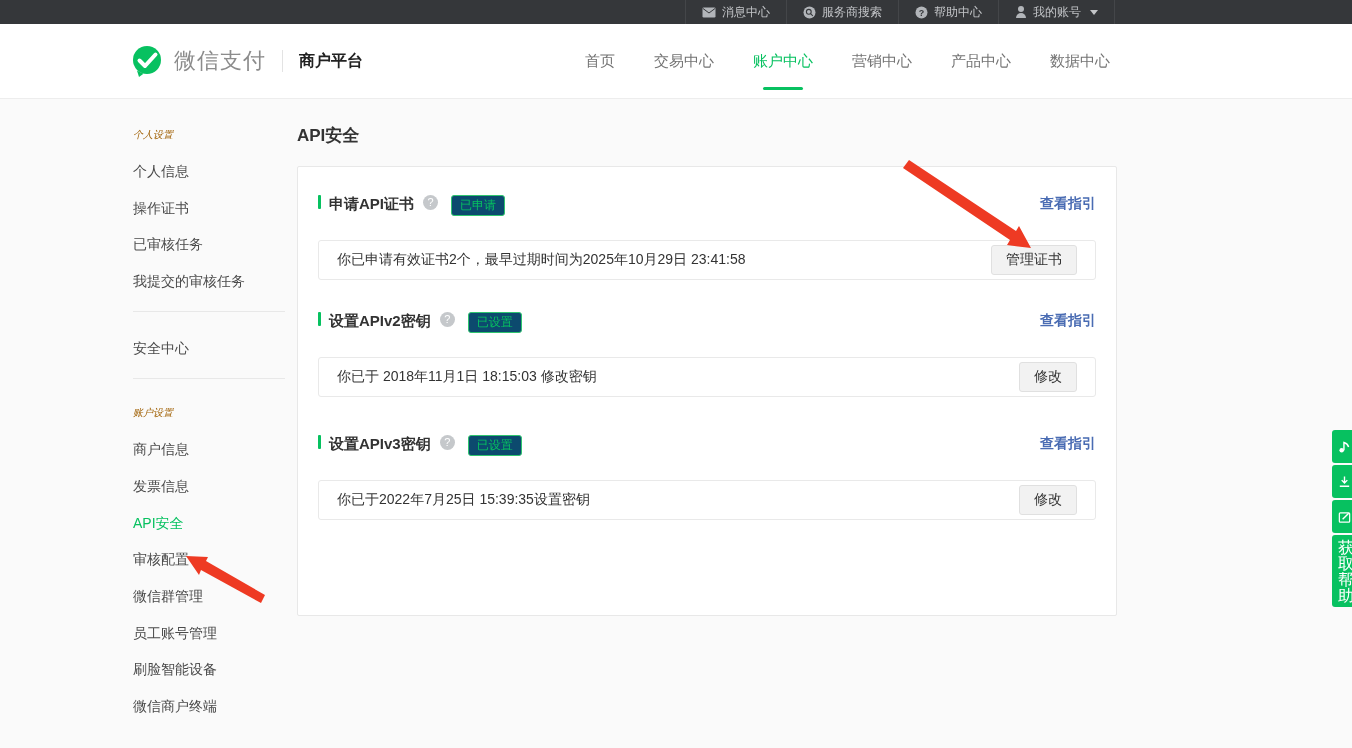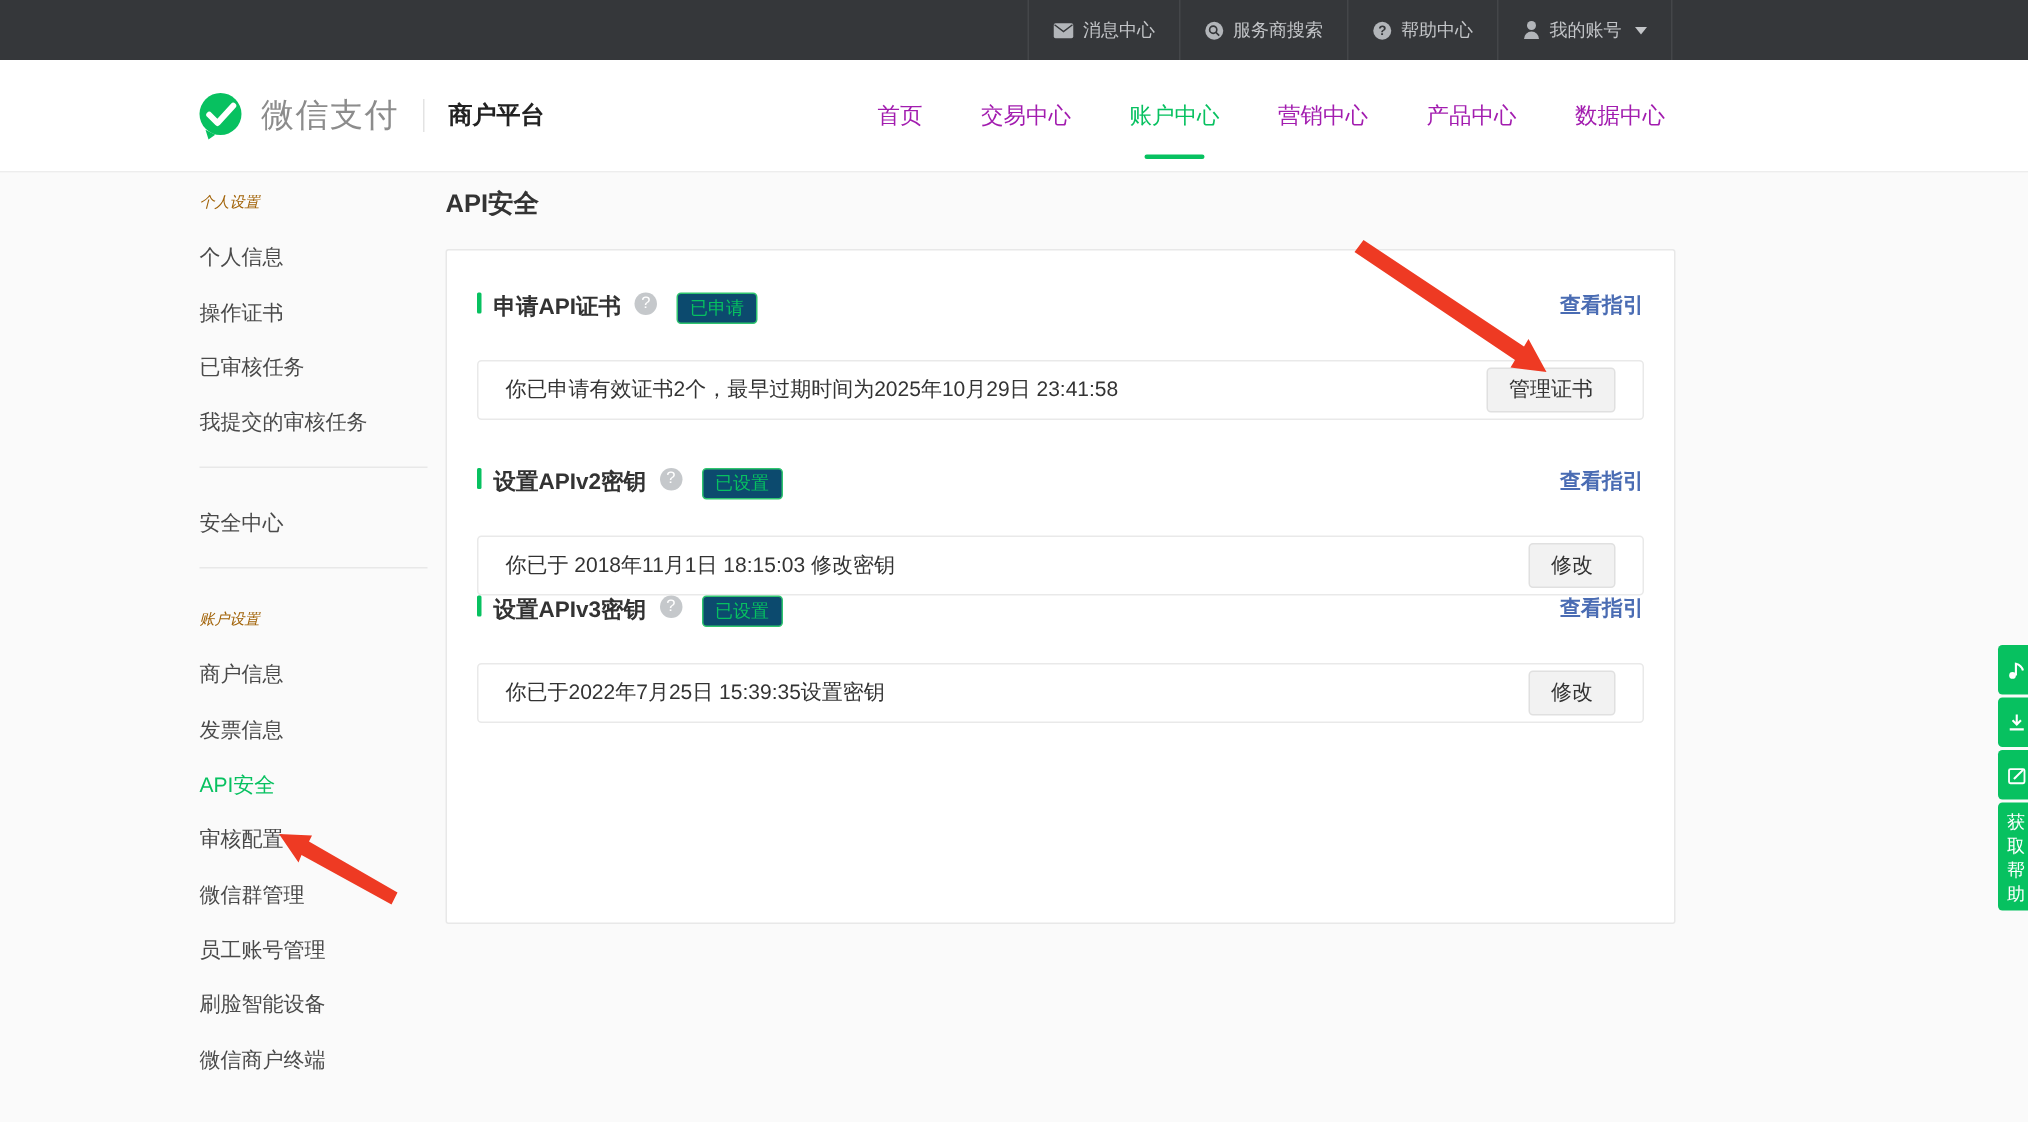--- a/index.html
+++ b/index.html
@@ -6,21 +6,21 @@
   html,body { width:1352px; height:748px; }
   body {
     position:relative; overflow:hidden;
     font-family:"Liberation Sans","DejaVu Sans",sans-serif;
     background:#fafafa; color:#333;
   }
   a { text-decoration:none; color:inherit; cursor:pointer; }
 
   
   .topbar {
-    height:40px; background:#35373a;
+    height:24px; background:#35373a;
     display:flex; justify-content:flex-end; align-items:stretch;
     padding-right:237px;
     padding-left:25px;
   }
   .tb-item {
     display:flex; align-items:center; gap:6px;
     padding:0 16px; font-size:12px; color:#c3c5c8;
     border-left:1px solid rgba(255,255,255,.08);
   }
   .tb-item:last-child { border-right:1px solid rgba(255,255,255,.08); }
@@ -33,21 +33,21 @@
   
   .header {
     height:75px; background:#fff; border-bottom:1px solid #ededed;
     display:flex; align-items:center; padding:0 242px 0 130px;
   }
   .brand { display:flex; align-items:center; }
   .brand-text { font-size:22px; color:#8c8c8c; letter-spacing:1px; margin-left:10px; }
   .v-divider { width:1px; height:22px; background:#e3e3e3; margin:0 16px; }
   .portal { font-size:16px; color:#222; font-weight:700; }
   .nav { margin-left:auto; display:flex; gap:39px; }
-  .nav a { font-size:15px; color:#a21caf; position:relative; padding:5px 0; }
+  .nav a { font-size:15px; color:#737373; position:relative; padding:5px 0; }
   .nav a.active { color:#07c160; }
   .nav a.active::after {
     content:""; position:absolute; left:50%; transform:translateX(-50%);
     bottom:-14px; width:40px; height:3px; border-radius:2px; background:#07c160;
   }
 
   
   .sidebar { position:absolute; left:133px; top:117px; width:152px; }
   .side-row { height:36.7px; display:flex; align-items:center; font-size:14px; color:#4a4a4a; cursor:pointer; }
   .side-title { color:#a16207; font-size:10px; cursor:default;font-style:italic; }
@@ -59,21 +59,21 @@
   .main { position:absolute; left:297px; top:110px; width:820px; }
   .page-title { font-size:17px; font-weight:700; color:#333; margin-top:14px; }
   .card {
     margin-top:19px; height:450px; overflow:hidden;
     background:#fff; border:1px solid #e8e8e8; border-radius:2px;
     padding:0 20px;
   }
   .sec-head { display:flex; }
   .sec1 .sec-head { margin-top:28px; }
   .sec2 .sec-head { margin-top:32px; }
-  .sec3 .sec-head { }
+  .sec3 .sec-head { margin-top:38px; }
   .accent { width:3px; height:14px; background:#07c160; margin-right:8px; border-radius:1px; }
   .sec-h2 { font-size:15px; font-weight:700; color:#333; }
   .q-icon {
     width:15px; height:15px; border-radius:50%; background:#c5c8cb; color:#fff;
     font-size:11px; line-height:15px; text-align:center; margin-left:9px; cursor:pointer;
   }
   .badge {
     margin-left:13px; border:1px solid #2fc56f; color:#07c160; background:#0c4a6e;
     font-size:12px; line-height:17px; padding:1px 8px; border-radius:3px;
   }
@@ -93,21 +93,21 @@
   .arrows { position:absolute; left:0; top:0; width:1352px; height:748px; pointer-events:none; }
 
   
   .float { position:absolute; right:0; top:430px; width:20px; display:flex; flex-direction:column; gap:2px; }
   .f-item {
     height:33px; background:#07c160; border-radius:3px 0 0 3px;
     display:flex; align-items:center; overflow:hidden; padding-left:5px; cursor:pointer;
   }
   .f-help {
     height:72px; background:#07c160; border-radius:3px 0 0 3px;
-    color:#fff; font-size:12px; line-height:16px; padding:5px 0 0 6px; cursor:pointer;
+    color:#fff; font-size:16px; line-height:16px; padding:5px 0 0 6px; cursor:pointer;
   }
   .f-help span { display:block; width:13px; word-break:break-all; }
 </style>
 </head>
 <body>
 
 <div class="topbar">
   <a class="tb-item">
     <span class="tb-icon">
       <svg width="14" height="11" viewBox="0 0 14 11">

